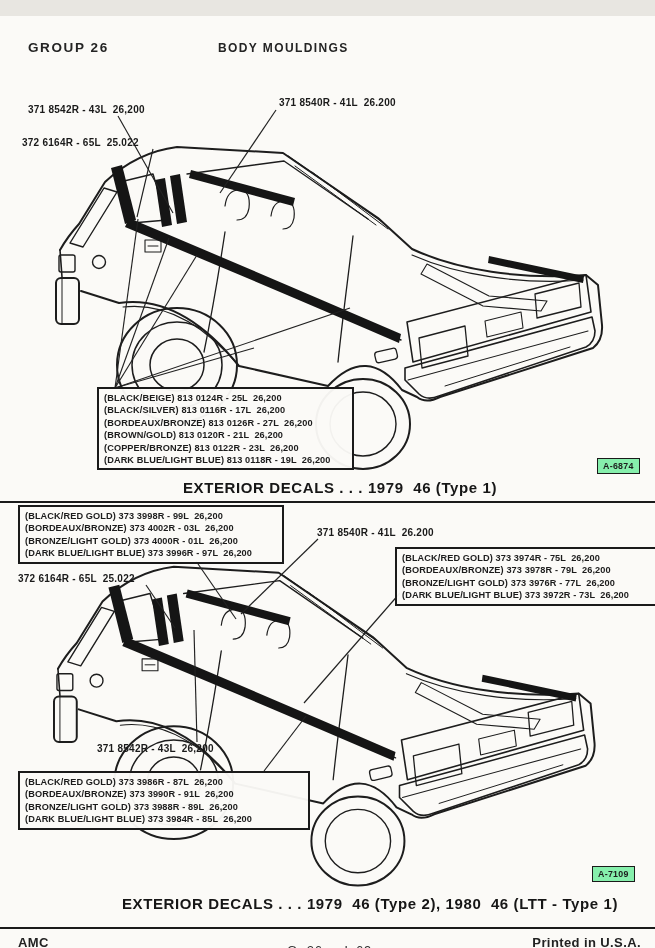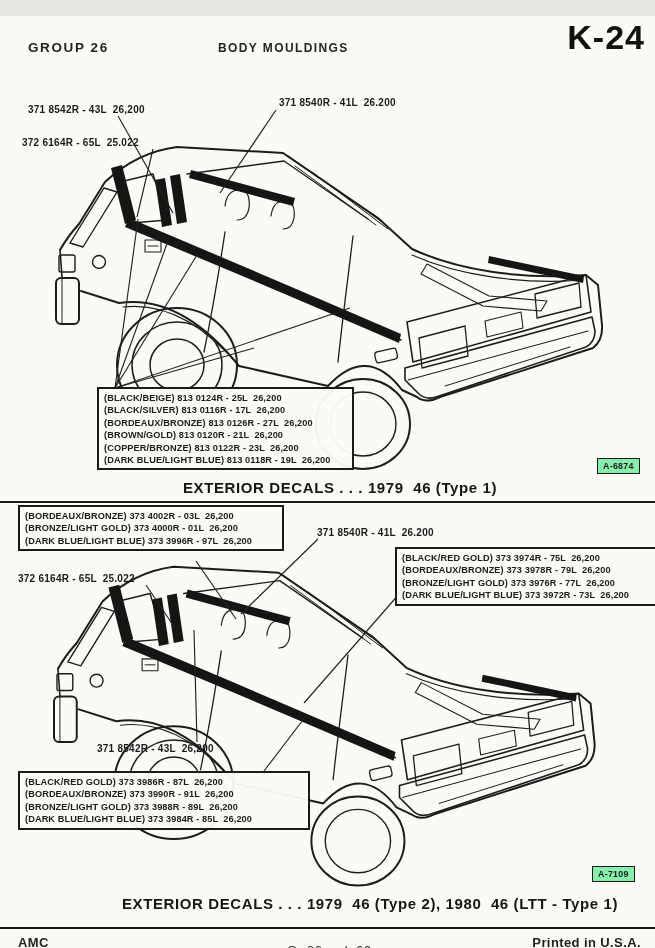--- a/index.html
+++ b/index.html
@@ -117,21 +117,20 @@
       <path d="M146,569 L175,612"></path>
       <path d="M318,523 L241,598"></path>
       <path d="M400,577 L304,687"></path>
       <path d="M197,726 L194,614"></path>
       <path d="M264,755 L306,700"></path>
     </g>
   </svg>
 
   <div class="abs group-label" style="left:28px;top:24px;">GROUP 26</div>
   <div class="abs page-title" style="left:218px;top:25px;">BODY MOULDINGS</div>
-  <div class="abs page-code" style="right:10px;top:2px;">K-24</div>
 
   <div>
     <div class="abs part-label" style="left:28px;top:88px;">371 8542R - 43L  26,200</div>
     <div class="abs part-label" style="left:279px;top:81px;">371 8540R - 41L  26.200</div>
     <div class="abs part-label" style="left:22px;top:121px;">372 6164R - 65L  25.022</div>
 
     <div class="parts-box" style="left:97px;top:371px;width:243px;">
       <div class="ln">(BLACK/BEIGE) 813 0124R - 25L  26,200</div>
       <div class="ln">(BLACK/SILVER) 813 0116R - 17L  26,200</div>
       <div class="ln">(BORDEAUX/BRONZE) 813 0126R - 27L  26,200</div>
@@ -141,20 +140,21 @@
     </div>
 
     <div class="fig-ref" style="left:597px;top:442px;">A-6874</div>
     <div class="abs caption" style="left:183px;top:463px;">EXTERIOR DECALS . . . 1979  46 (Type 1)</div>
   </div>
 
   <div class="rule" style="top:485px;height:2.4px;"></div>
 
   <div>
     <div class="parts-box" style="left:18px;top:489px;width:252px;">
+      <div class="ln">(BLACK/RED GOLD) 373 3998R - 99L  26,200</div>
       <div class="ln">(BORDEAUX/BRONZE) 373 4002R - 03L  26,200</div>
       <div class="ln">(BRONZE/LIGHT GOLD) 373 4000R - 01L  26,200</div>
       <div class="ln">(DARK BLUE/LIGHT BLUE) 373 3996R - 97L  26,200</div>
     </div>
 
     <div class="abs part-label" style="left:18px;top:557px;">372 6164R - 65L  25.022</div>
     <div class="abs part-label" style="left:317px;top:511px;">371 8540R - 41L  26.200</div>
 
     <div class="parts-box" style="left:395px;top:531px;width:255px;">
       <div class="ln">(BLACK/RED GOLD) 373 3974R - 75L  26,200</div>

